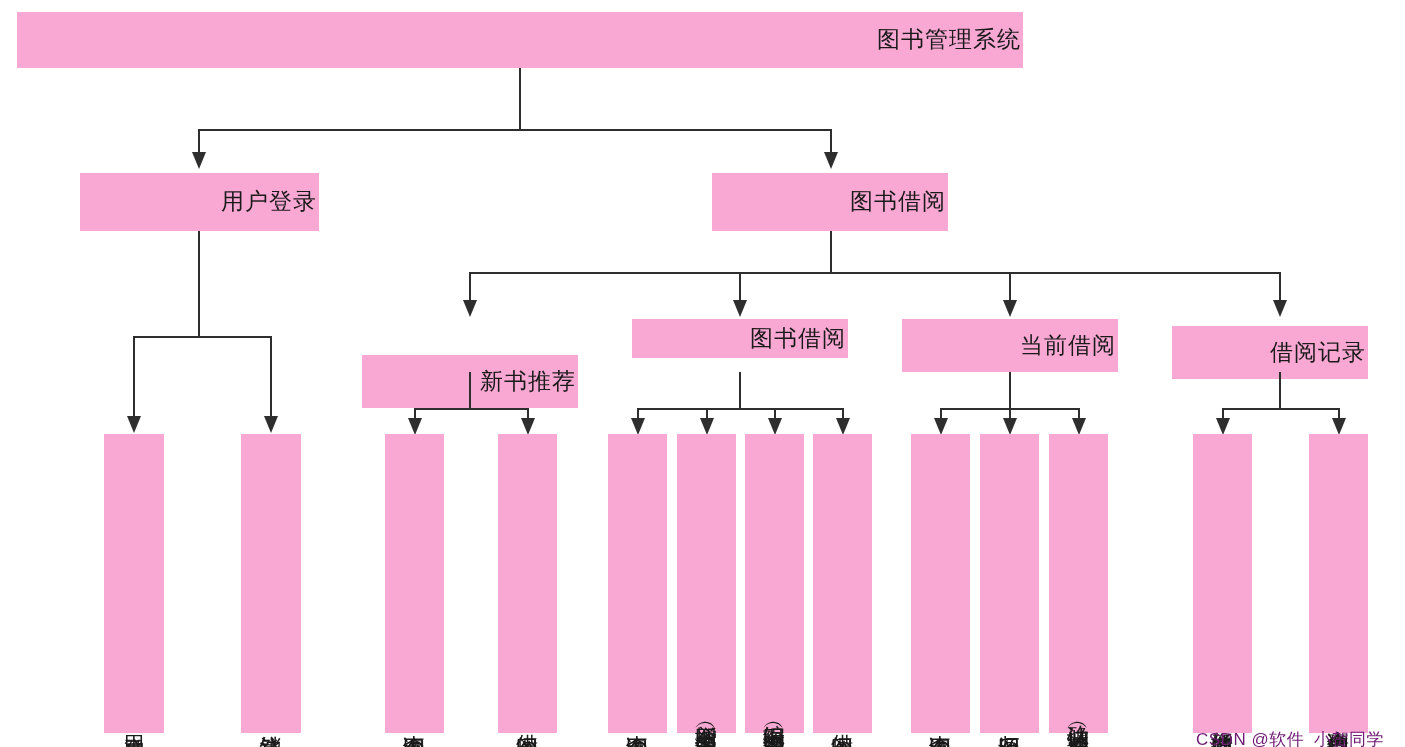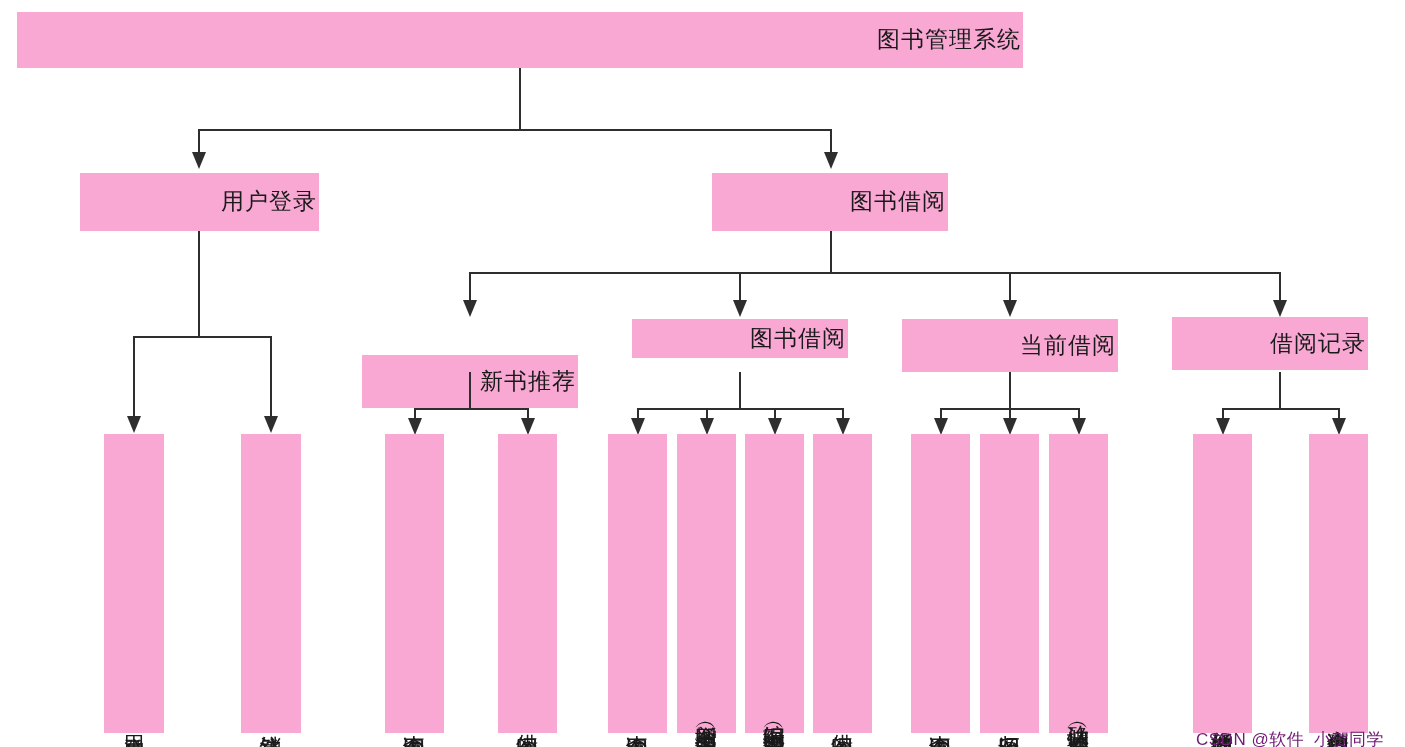--- a/index.html
+++ b/index.html
@@ -118,21 +118,21 @@
 
   <div class="node horiz" style="left:362px; top:319px; width:216px; height:53px;margin-top:36px;">
     <span>新书推荐</span>
   </div>
   <div class="node horiz" style="left:632px; top:319px; width:216px; height:39px;">
     <span>图书借阅</span>
   </div>
   <div class="node horiz" style="left:902px; top:319px; width:216px; height:53px;">
     <span>当前借阅</span>
   </div>
-  <div class="node horiz" style="left:1172px; top:317px; width:196px; height:53px;">
+  <div class="node horiz" style="left:1172px; top:326px; width:196px; height:53px;">
     <span>借阅记录</span>
   </div>
 
   <div class="edge v" style="left:469px; top:372px; width:2px; height:37px;"></div>
   <div class="edge h" style="left:414px; top:408px; width:115px; height:2px;"></div>
   <div class="edge v" style="left:414px; top:408px; width:2px; height:12px;"></div>
   <div class="arrow" style="left:408px; top:418px;"></div>
   <div class="edge v" style="left:527px; top:408px; width:2px; height:12px;"></div>
   <div class="arrow" style="left:521px; top:418px;"></div>
 

